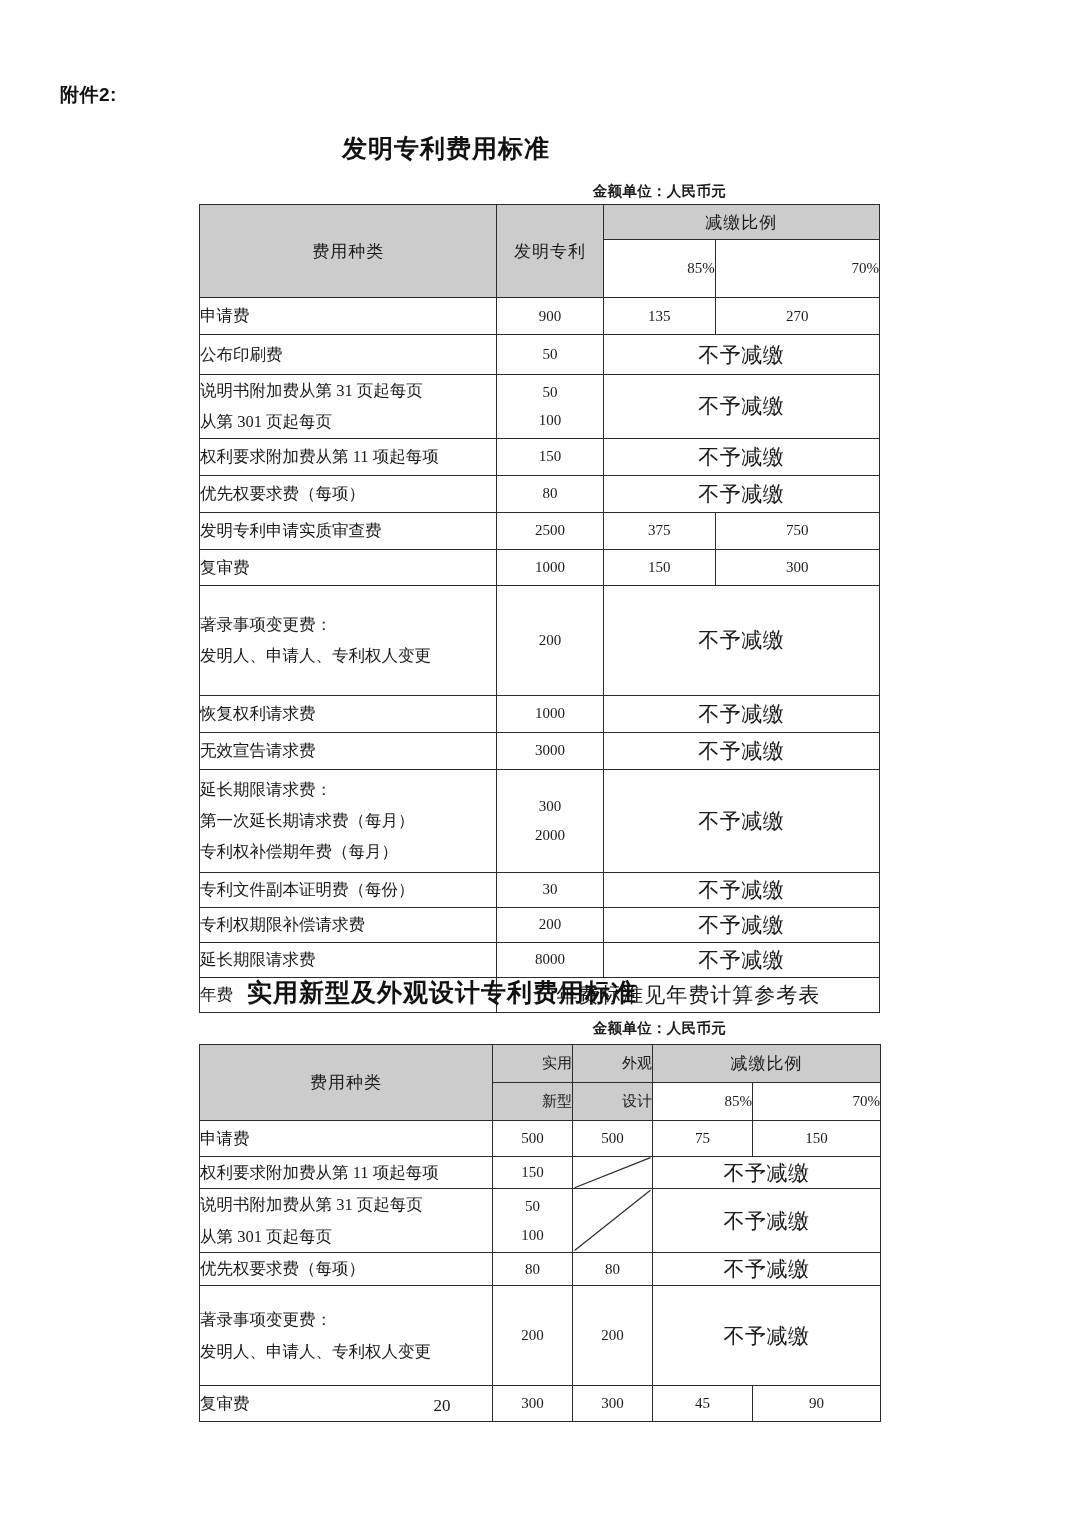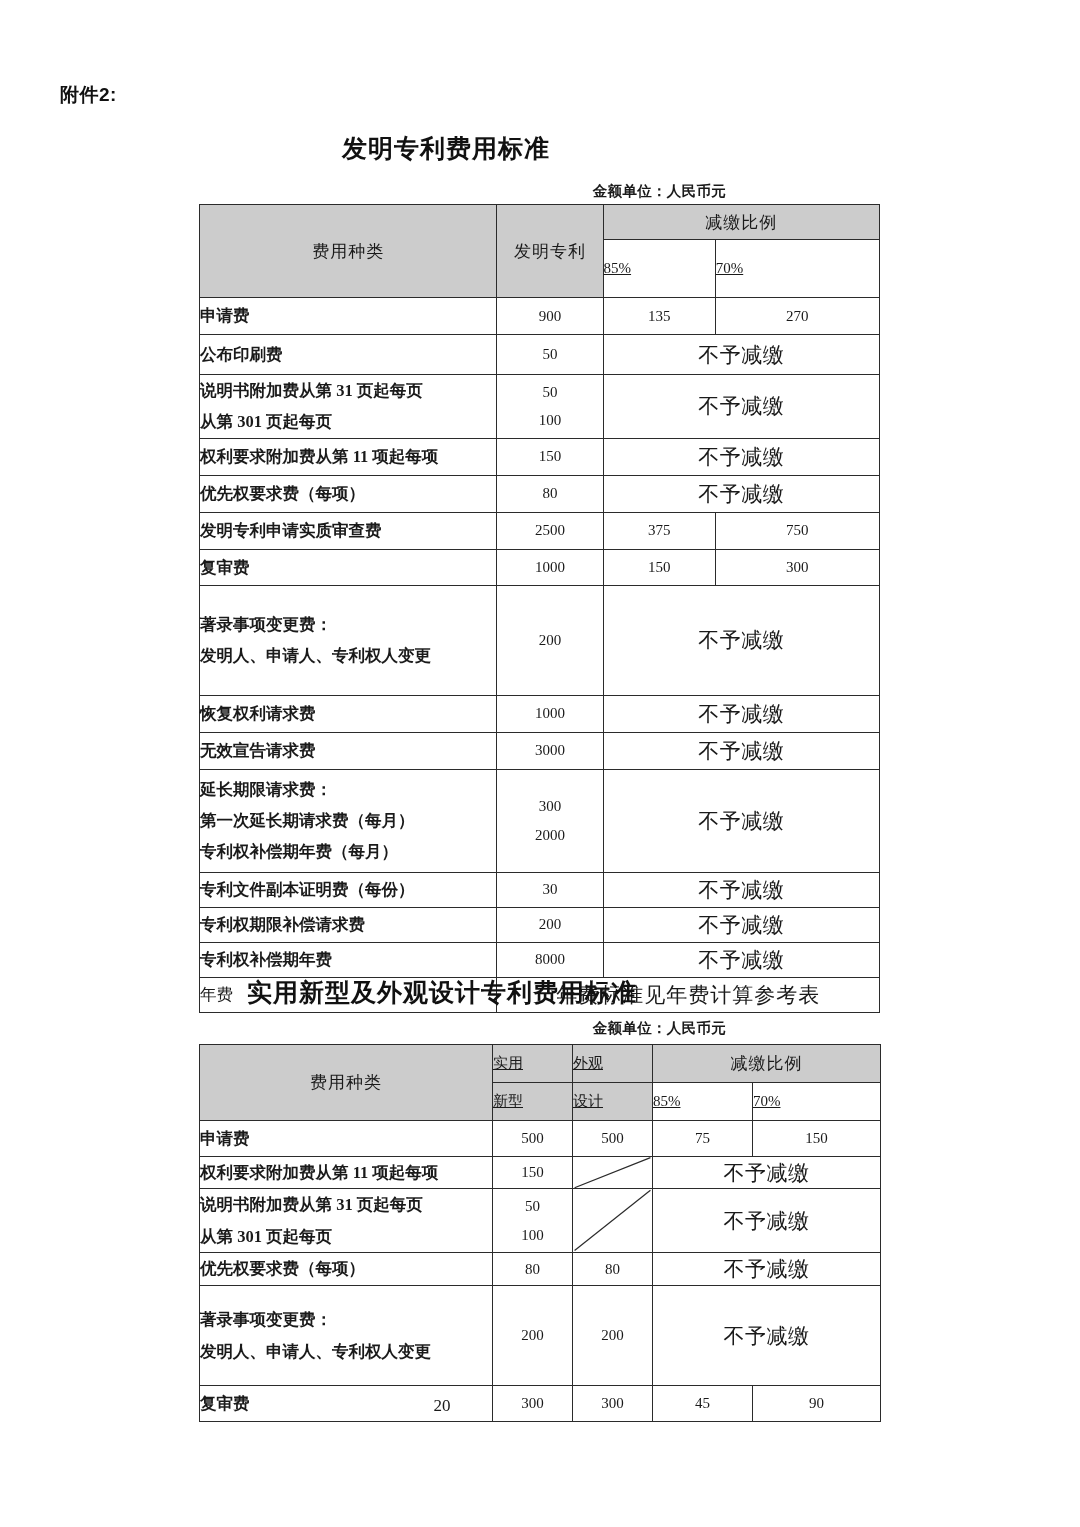--- a/index.html
+++ b/index.html
@@ -89,31 +89,30 @@
     width: 681px;
   }
 
   .gray { background: #cccccc; }
   .hdr-cat {
     text-align: center;
     font-size: 17px;
     letter-spacing: 1px;
   }
   .hdr-sub {
-    text-align: left;
+    text-align: right;
     font-size: 15px;
-    text-decoration: underline;
   }
   .rowname {
     text-align: left;
     padding-left: 12px;
     font-size: 16.5px;
     line-height: 1.9;
   }
-  .rowname .ln { display: block; white-space: nowrap; font-weight: bold; }
+  .rowname .ln { display: block; white-space: nowrap; }
   .num {
     text-align: center;
     font-size: 15px;
     line-height: 1.9;
   }
   .num .ln { display: block; }
   .nodisc {
     text-align: center;
     font-size: 21px;
     letter-spacing: 0.5px;
@@ -296,21 +295,21 @@
           <td class="rowname">
             <span class="ln">专利权期限补偿请求费</span>
           </td>
           <td class="num">
             <span class="ln">200</span>
           </td>
           <td class="nodisc" colspan="2">不予减缴</td>
         </tr>
         <tr style="height: 35px;">
           <td class="rowname">
-            <span class="ln">专利权补偿期年费</span>
+            <span class="ln">延长期限请求费</span>
           </td>
           <td class="num">
             <span class="ln">8000</span>
           </td>
           <td class="nodisc" colspan="2">不予减缴</td>
         </tr>
         <tr style="height: 35px;">
           <td class="rowname">年费</td>
           <td class="annual-note" colspan="3">年费标准见年费计算参考表</td>
         </tr>

